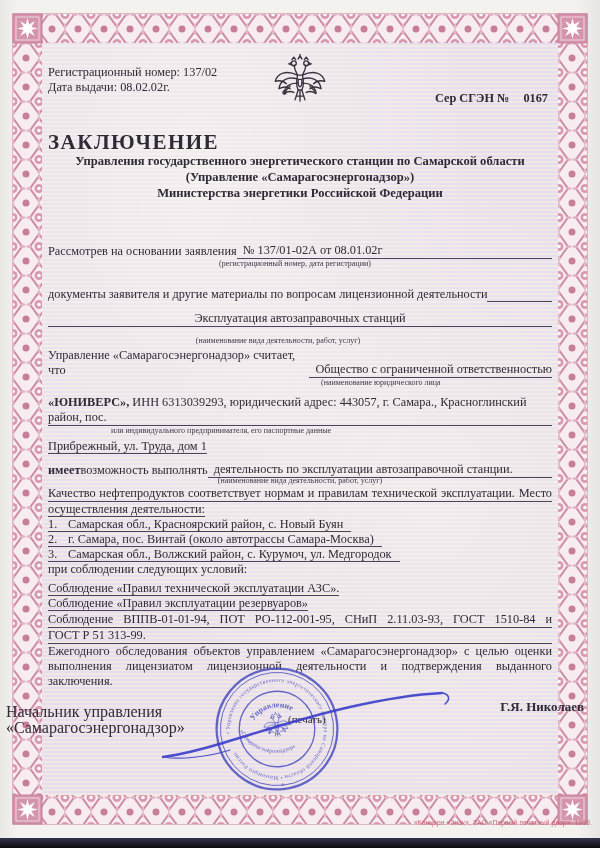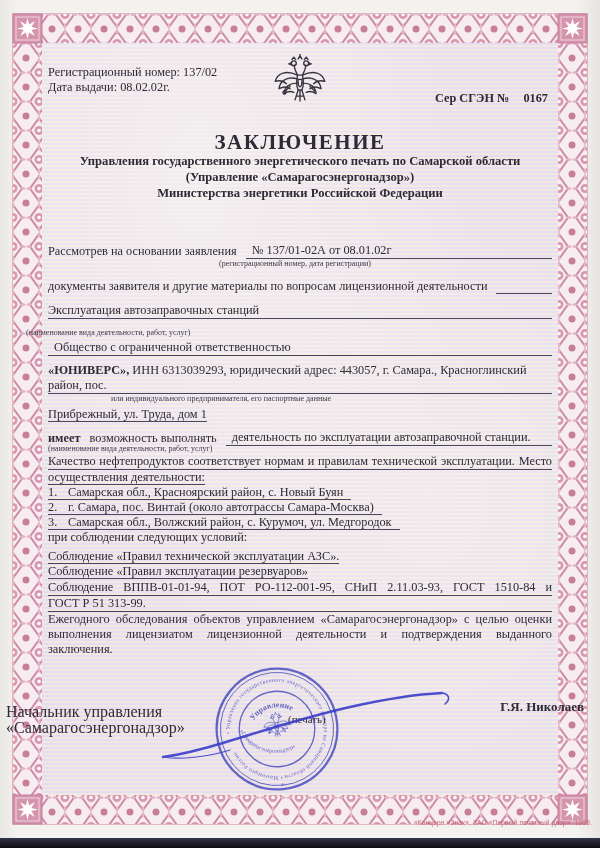--- a/index.html
+++ b/index.html
@@ -15,28 +15,28 @@
   .inner-paper{
     position:absolute;left:42px;top:43px;width:516px;height:752px;
     background:
       radial-gradient(ellipse at 30% 18%, rgba(255,255,248,.45), rgba(255,255,248,0) 55%),
       radial-gradient(ellipse at 75% 60%, rgba(255,255,245,.35), rgba(255,255,245,0) 50%),
       repeating-linear-gradient(180deg,#e7dcf1 0px,#e7dcf1 2px,#efe9e1 2px,#efe9e1 4px);
   }
   .content{position:absolute;left:42px;top:43px;width:516px;height:752px;
     padding:22px 6px 0 6px;box-sizing:border-box;font-size:12.3px;line-height:15px;}
   .bold{font-weight:bold;}
-  .center{text-align:left;}
+  .center{text-align:center;}
   .note{font-size:8px;line-height:10px;height:10px;color:#3d3748;}
-  .row{display:flex;align-items:flex-end;gap:9px;}
+  .row{display:flex;align-items:flex-end;}
   .fill{flex:1;border-bottom:1.2px solid #4a4457;padding-left:6px;white-space:nowrap;}
   .ul{border-bottom:1.2px solid #4a4457;}
   .ulfull{border-bottom:1.2px solid #4a4457;}
   .jfull{text-align:justify;text-align-last:justify;}
-  .title{font-size:21px;line-height:22px;font-weight:bold;letter-spacing:1.5px;text-align:center;margin-top:36px;}
+  .title{font-size:21px;line-height:22px;font-weight:bold;letter-spacing:1.5px;margin-top:36px;}
   .sub{font-weight:bold;font-size:12.6px;line-height:16px;text-align:center;}
   .hdr-line{line-height:15px;}
   .series{position:absolute;right:10px;top:48px;font-weight:bold;}
   .series .num{margin-left:14px;}
   .emblem{position:absolute;left:227px;top:9px;}
   .loc-line{line-height:14px;display:flex;}
   .loc-num{width:20px;flex:0 0 20px;}
   .loc-text{border-bottom:1.2px solid #4a4457;padding-right:8px;}
   .stamp{position:absolute;left:211px;top:663px;width:132px;height:132px;
     transform:rotate(-6deg);opacity:.85;}
@@ -135,41 +135,43 @@
       <span>Сер СГЭН №</span><span class="num">0167</span>
     </div>
 
     <div class="emblem">
       <svg width="62" height="66" viewBox="0 0 100 100" style="color:#38343f">
         <use href="#eagle" width="100" height="100"></use>
       </svg>
     </div>
 
     <div class="title">ЗАКЛЮЧЕНИЕ</div>
-    <div class="sub">Управления государственного энергетического печать по Самарской области</div>
+    <div class="sub">Управления государственного энергетического станции по Самарской области</div>
     <div class="sub">(Управление «Самарагосэнергонадзор»)</div>
     <div class="sub">Министерства энергетики Российской Федерации</div>
 
     <div class="row" style="margin-top:42px">
       <span>Рассмотрев на основании заявления</span>
       <span class="fill">№ 137/01-02А от 08.01.02г</span>
     </div>
     <div class="note" style="margin-left:171px">(регистрационный номер, дата регистрации)</div>
 
-    <div class="row" style="margin-top:10px">
+    <div class="row" style="margin-top:18px">
       <span>документы заявителя и другие материалы по вопросам лицензионной деятельности</span>
       <span class="fill"></span>
     </div>
 
     <div class="ulfull center" style="margin-top:9px">Эксплуатация автозаправочных станций</div>
     <div class="note center" style="margin-top:9px;transform:translateX(-22px)">(наименование вида деятельности, работ, услуг)</div>
 
     <div class="row" style="margin-top:2px">
+      <span>Управление «Самарагосэнергонадзор» считает, что</span>
       <span class="fill">Общество с ограниченной ответственностью</span>
     </div>
+    <div class="note" style="margin-left:273px">(наименование юридического лица</div>
 
     <div class="ulfull" style="margin-top:7px">
       <span class="bold">«ЮНИВЕРС»,</span><span> ИНН 6313039293, юридический адрес: 443057, г. Самара., Красноглинский район, пос.</span>
     </div>
     <div class="note" style="margin-left:63px">или индивидуального предпринимателя, его паспортные данные</div>
 
     <div style="margin-top:3px">
       <span class="ul">Прибрежный, ул. Труда, дом 1</span>
     </div>
 

